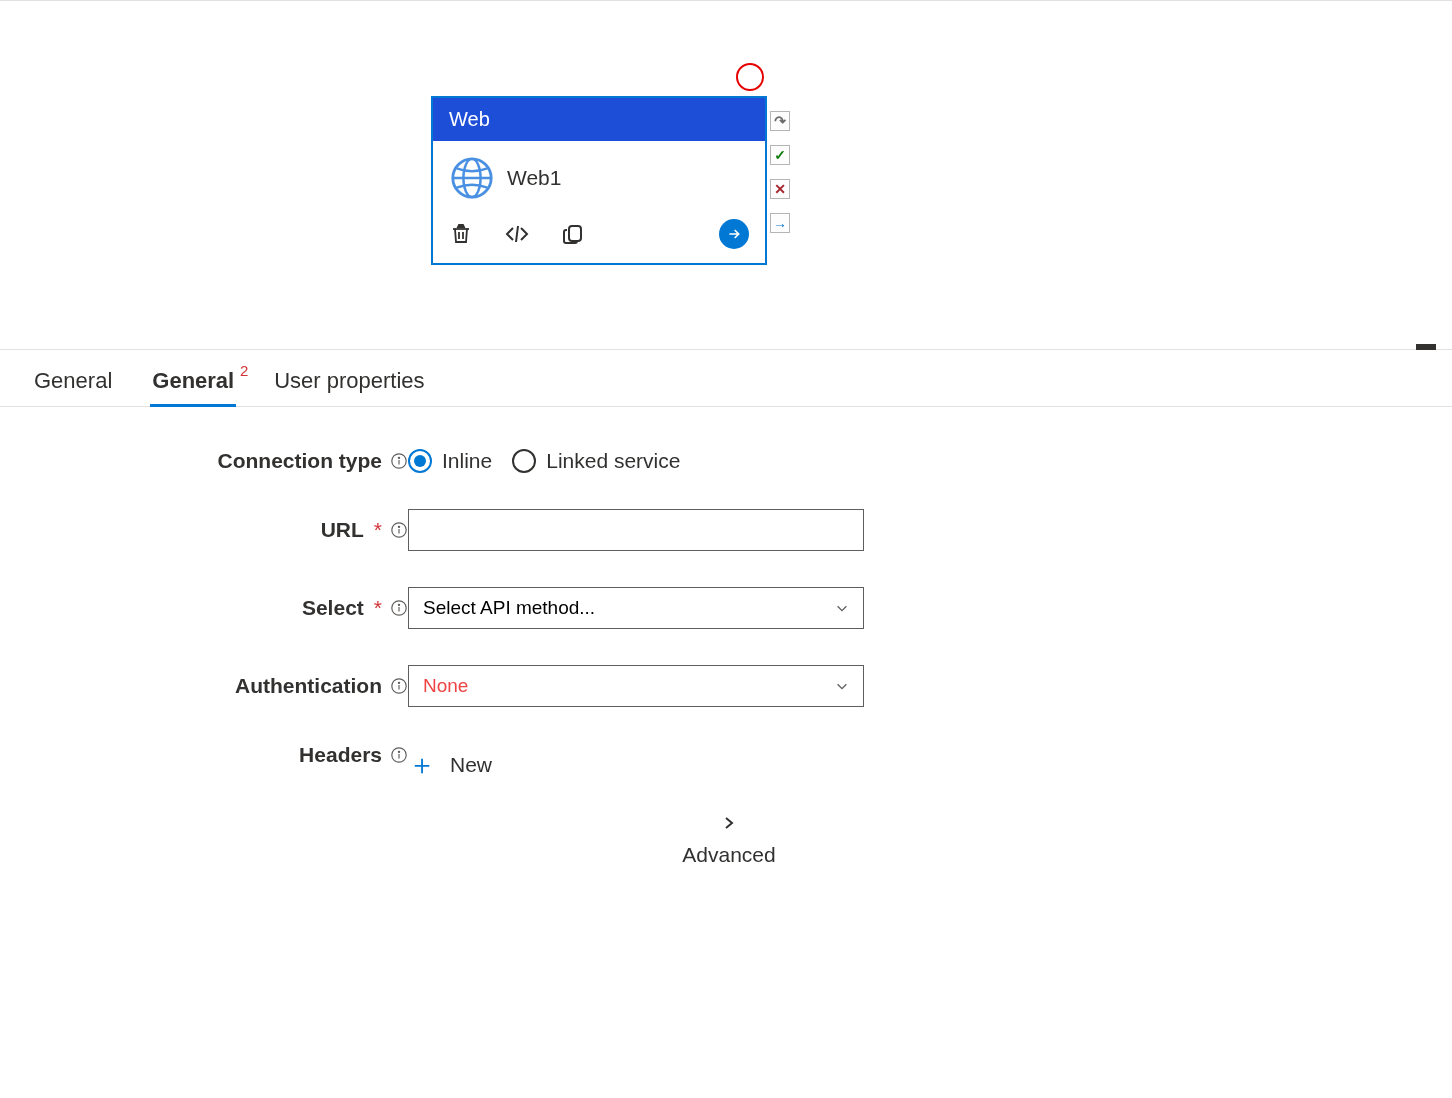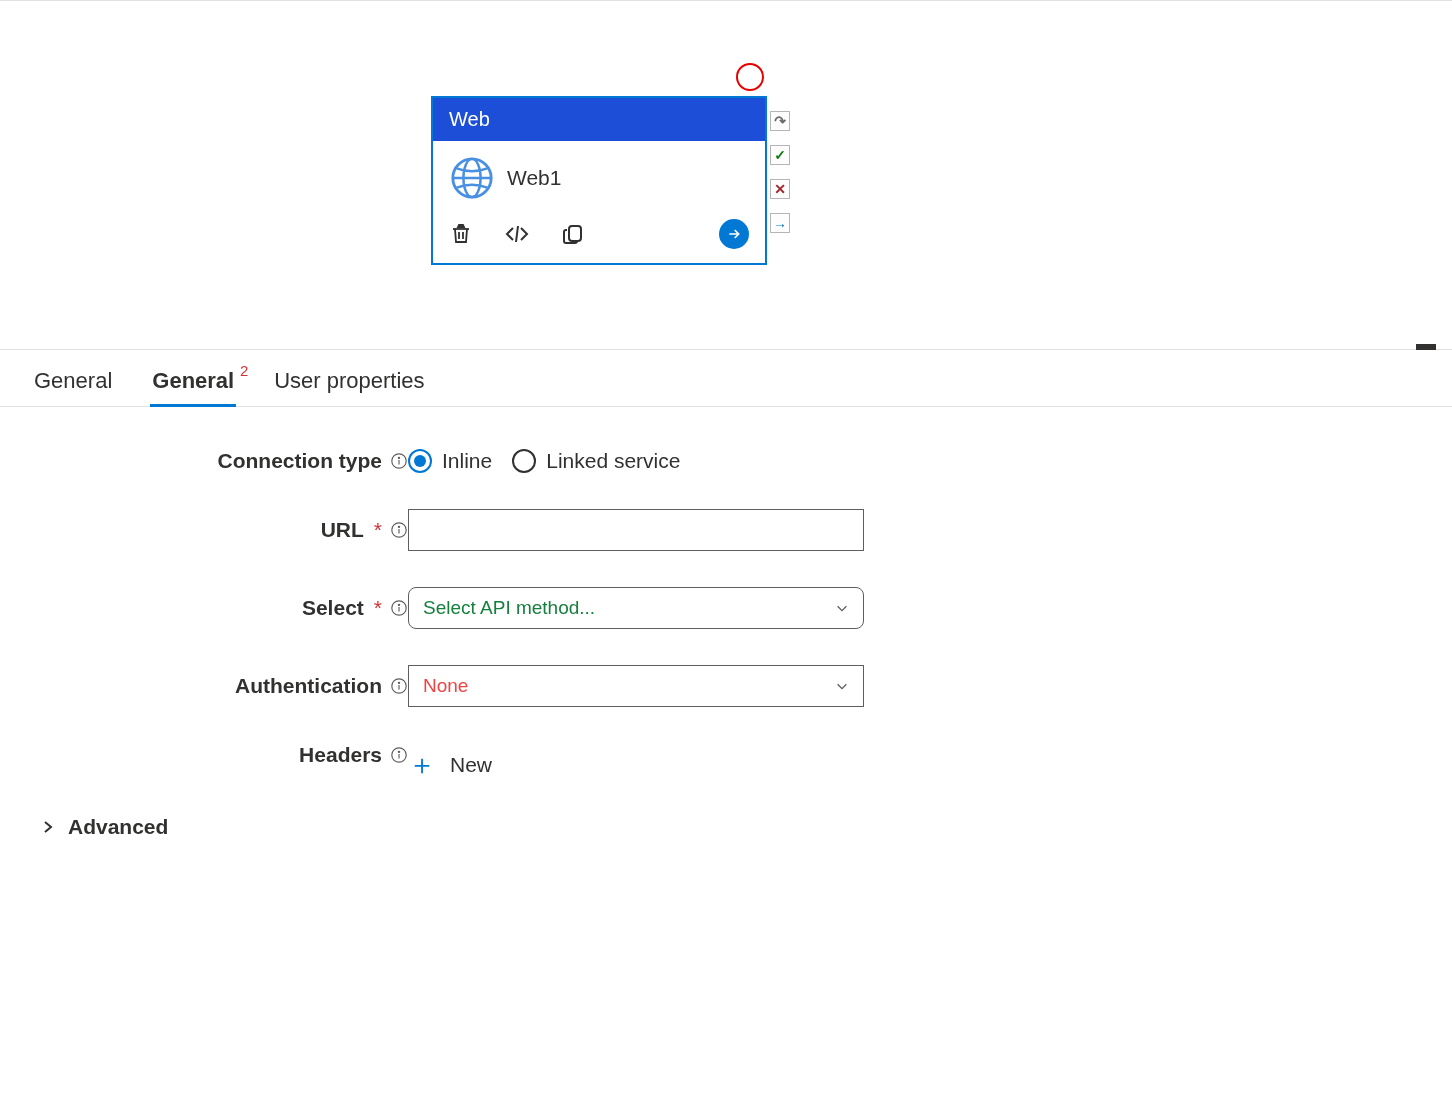--- a/index.html
+++ b/index.html
@@ -180,41 +180,42 @@
   .select-box {
     width: 456px; height: 42px;
     border: 1px solid #605e5c;
     display: flex; align-items: center; justify-content: space-between;
     padding: 0 14px;
     font-size: 19px;
     color: #ef4444;
     cursor: pointer;
     background: #fff;
   }
-  .select-box.placeholder { color: #15803d; border-radius: 8px; }
+  .select-box.placeholder { color: #000000; }
   .chev {
     width: 14px; height: 14px;
   }
   .new-btn {
     display: flex; align-items: center; gap: 14px;
     font-size: 21px;
     color: #323130;
     cursor: pointer;
     margin-top: 8px;
   }
   .plus {
     color: #0078d4;
     font-size: 28px;
     line-height: 1;
   }
   .advanced-row {
     display: flex; align-items: center; gap: 12px;
-    font-size: 21px; font-weight: 700;
+    font-size: 21px; font-weight: 400;
     margin-top: 28px; margin-left: 6px;
     cursor: pointer;
+    flex-direction: column;
   }
 </style>
 </head>
 <body>
 
 <div class="canvas-area">
   <div class="red-circle"></div>
 
   <div class="activity-card">
     <div class="activity-header">

